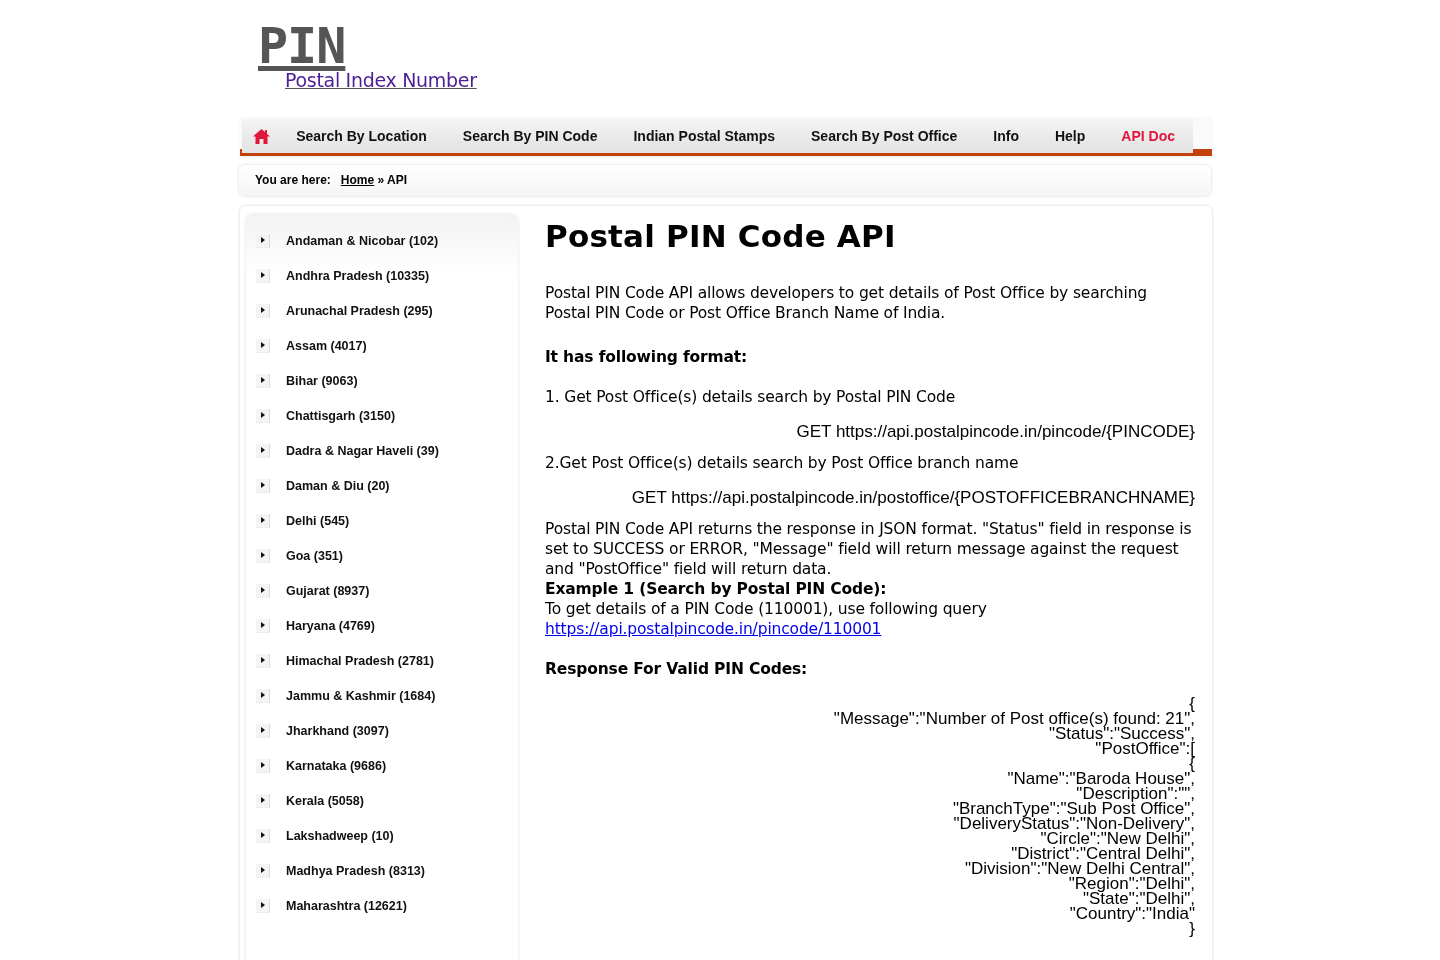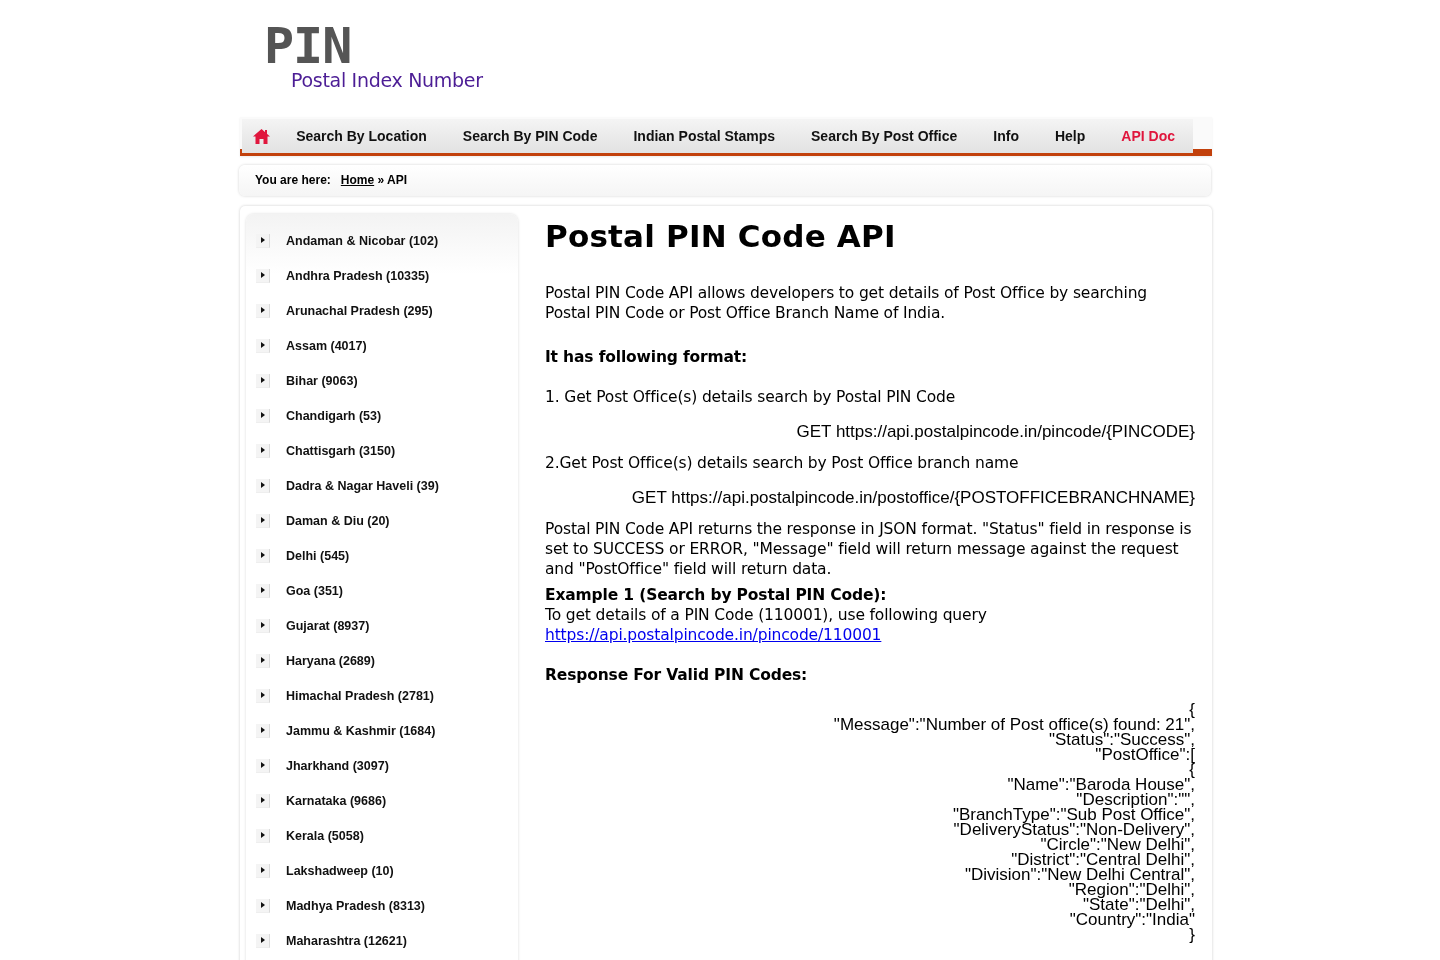--- a/index.html
+++ b/index.html
@@ -1,19 +1,19 @@
 <!DOCTYPE html>
 <html><head>
 <meta charset="utf-8">
 <style>
   * { box-sizing: border-box; margin: 0; padding: 0; }
   html, body { width: 1440px; height: 960px; overflow: hidden; background: #ffffff; }
   body { font-family: "Liberation Sans", sans-serif; color: #000; position: relative; }
 
-  .logo { position: absolute; left: 264px; top: 18px; color: #555555; }
+  .logo { position: absolute; left: 258px; top: 18px; color: #555555; text-decoration: underline; }
   .logo-pin { font-family: "DejaVu Sans Mono", monospace; font-weight: bold; font-size: 50px; line-height: 56px; letter-spacing: -1px; color: #555; }
   .logo-sub { font-family: "DejaVu Sans", sans-serif; font-size: 19px; line-height: 20px; margin-top: -4px; color: #4c1d95; letter-spacing: -0.3px; margin-left: 27px; }
 
   .navbar { position: absolute; left: 240px; top: 117px; width: 972px; height: 39px;
     background: #fafafa; border-bottom: 7px solid #c2410c; box-shadow: 0 1px 2px rgba(0,0,0,0.08); }
   .nav-inner { position: absolute; left: 2px; top: 2px; width: 951px; height: 34px;
     background: linear-gradient(#f4f4f4, #e2e2e2); display: flex; align-items: center; }
   .nav-home { width: 37px; height: 34px; display: flex; align-items: center; justify-content: center; margin-left: 2px; }
   .nav-item { font-size: 14px; font-weight: bold; color: #111; padding: 0 18px; line-height: 34px; white-space: nowrap; cursor: pointer; }
   .nav-item.active { color: #e0163d; }
@@ -121,28 +121,20 @@
           </svg>
         </span>
         <span class="state-label">Bihar (9063)</span>
       </li>
     <li class="state-item">
         <span class="bullet">
           <svg width="4" height="6" viewBox="0 0 4 6">
             <path d="M0 0 L4 3 L0 6Z" fill="#111"></path>
           </svg>
         </span>
-        <span class="state-label">Chandigarh (53)</span>
-      </li>
-    <li class="state-item">
-        <span class="bullet">
-          <svg width="4" height="6" viewBox="0 0 4 6">
-            <path d="M0 0 L4 3 L0 6Z" fill="#111"></path>
-          </svg>
-        </span>
         <span class="state-label">Chattisgarh (3150)</span>
       </li>
     <li class="state-item">
         <span class="bullet">
           <svg width="4" height="6" viewBox="0 0 4 6">
             <path d="M0 0 L4 3 L0 6Z" fill="#111"></path>
           </svg>
         </span>
         <span class="state-label">Dadra &amp; Nagar Haveli (39)</span>
       </li>
@@ -177,21 +169,21 @@
           </svg>
         </span>
         <span class="state-label">Gujarat (8937)</span>
       </li>
     <li class="state-item">
         <span class="bullet">
           <svg width="4" height="6" viewBox="0 0 4 6">
             <path d="M0 0 L4 3 L0 6Z" fill="#111"></path>
           </svg>
         </span>
-        <span class="state-label">Haryana (2689)</span>
+        <span class="state-label">Haryana (4769)</span>
       </li>
     <li class="state-item">
         <span class="bullet">
           <svg width="4" height="6" viewBox="0 0 4 6">
             <path d="M0 0 L4 3 L0 6Z" fill="#111"></path>
           </svg>
         </span>
         <span class="state-label">Himachal Pradesh (2781)</span>
       </li>
     <li class="state-item">
@@ -255,21 +247,21 @@
 
 <div class="main">
   <h1>Postal PIN Code API</h1>
   <p style="margin-top:27px">Postal PIN Code API allows developers to get details of Post Office by searching Postal PIN Code or Post Office Branch Name of India.</p>
   <p class="bold" style="margin-top:24px">It has following format:</p>
   <p style="margin-top:20px">1. Get Post Office(s) details search by Postal PIN Code</p>
   <pre style="margin-top:17px">GET https://api.postalpincode.in/pincode/{PINCODE}</pre>
   <p style="margin-top:14px">2.Get Post Office(s) details search by Post Office branch name</p>
   <pre style="margin-top:17px">GET https://api.postalpincode.in/postoffice/{POSTOFFICEBRANCHNAME}</pre>
   <p style="margin-top:14px">Postal PIN Code API returns the response in JSON format. "Status" field in response is set to SUCCESS or ERROR, "Message" field will return message against the request and "PostOffice" field will return data.</p>
-  <p class="bold" style="margin-top:6px">Example 1 (Search by Postal PIN Code):</p>
+  <p class="bold" style="margin-top:0">Example 1 (Search by Postal PIN Code):</p>
   <p>To get details of a PIN Code (110001), use following query</p>
   <p><a>https://api.postalpincode.in/pincode/110001</a></p>
   <p class="bold" style="margin-top:20px">Response For Valid PIN Codes:</p>
   <pre style="margin-top:17px">{
    "Message":"Number of Post office(s) found: 21",
    "Status":"Success",
    "PostOffice":[
       {
          "Name":"Baroda House",
          "Description":"",

